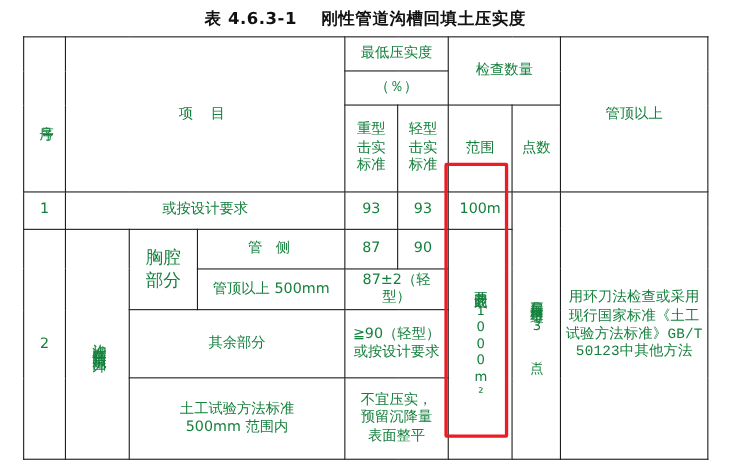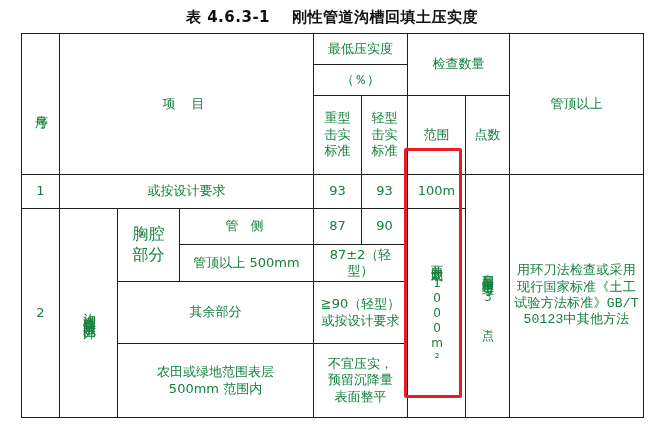--- a/index.html
+++ b/index.html
@@ -187,21 +187,21 @@
       <td colspan="2" class="small">87±2（轻型）</td>
     </tr>
 
     <tr style="height:62px">
       <td colspan="2">其余部分</td>
       <td colspan="2" class="cell-multiline small">≧90（轻型）
 或按设计要求</td>
     </tr>
 
     <tr style="height:74px">
-      <td colspan="2" class="cell-multiline">农田或绿地范围表层
+      <td colspan="2" class="cell-multiline">土工试验方法标准
 500mm 范围内</td>
       <td colspan="2" class="cell-multiline small">不宜压实，
 预留沉降量
 表面整平</td>
     </tr>
   </tbody>
     </table>
 
   <div class="redbox" style="border-color: rgb(236, 28, 36);"></div>
 </div>

